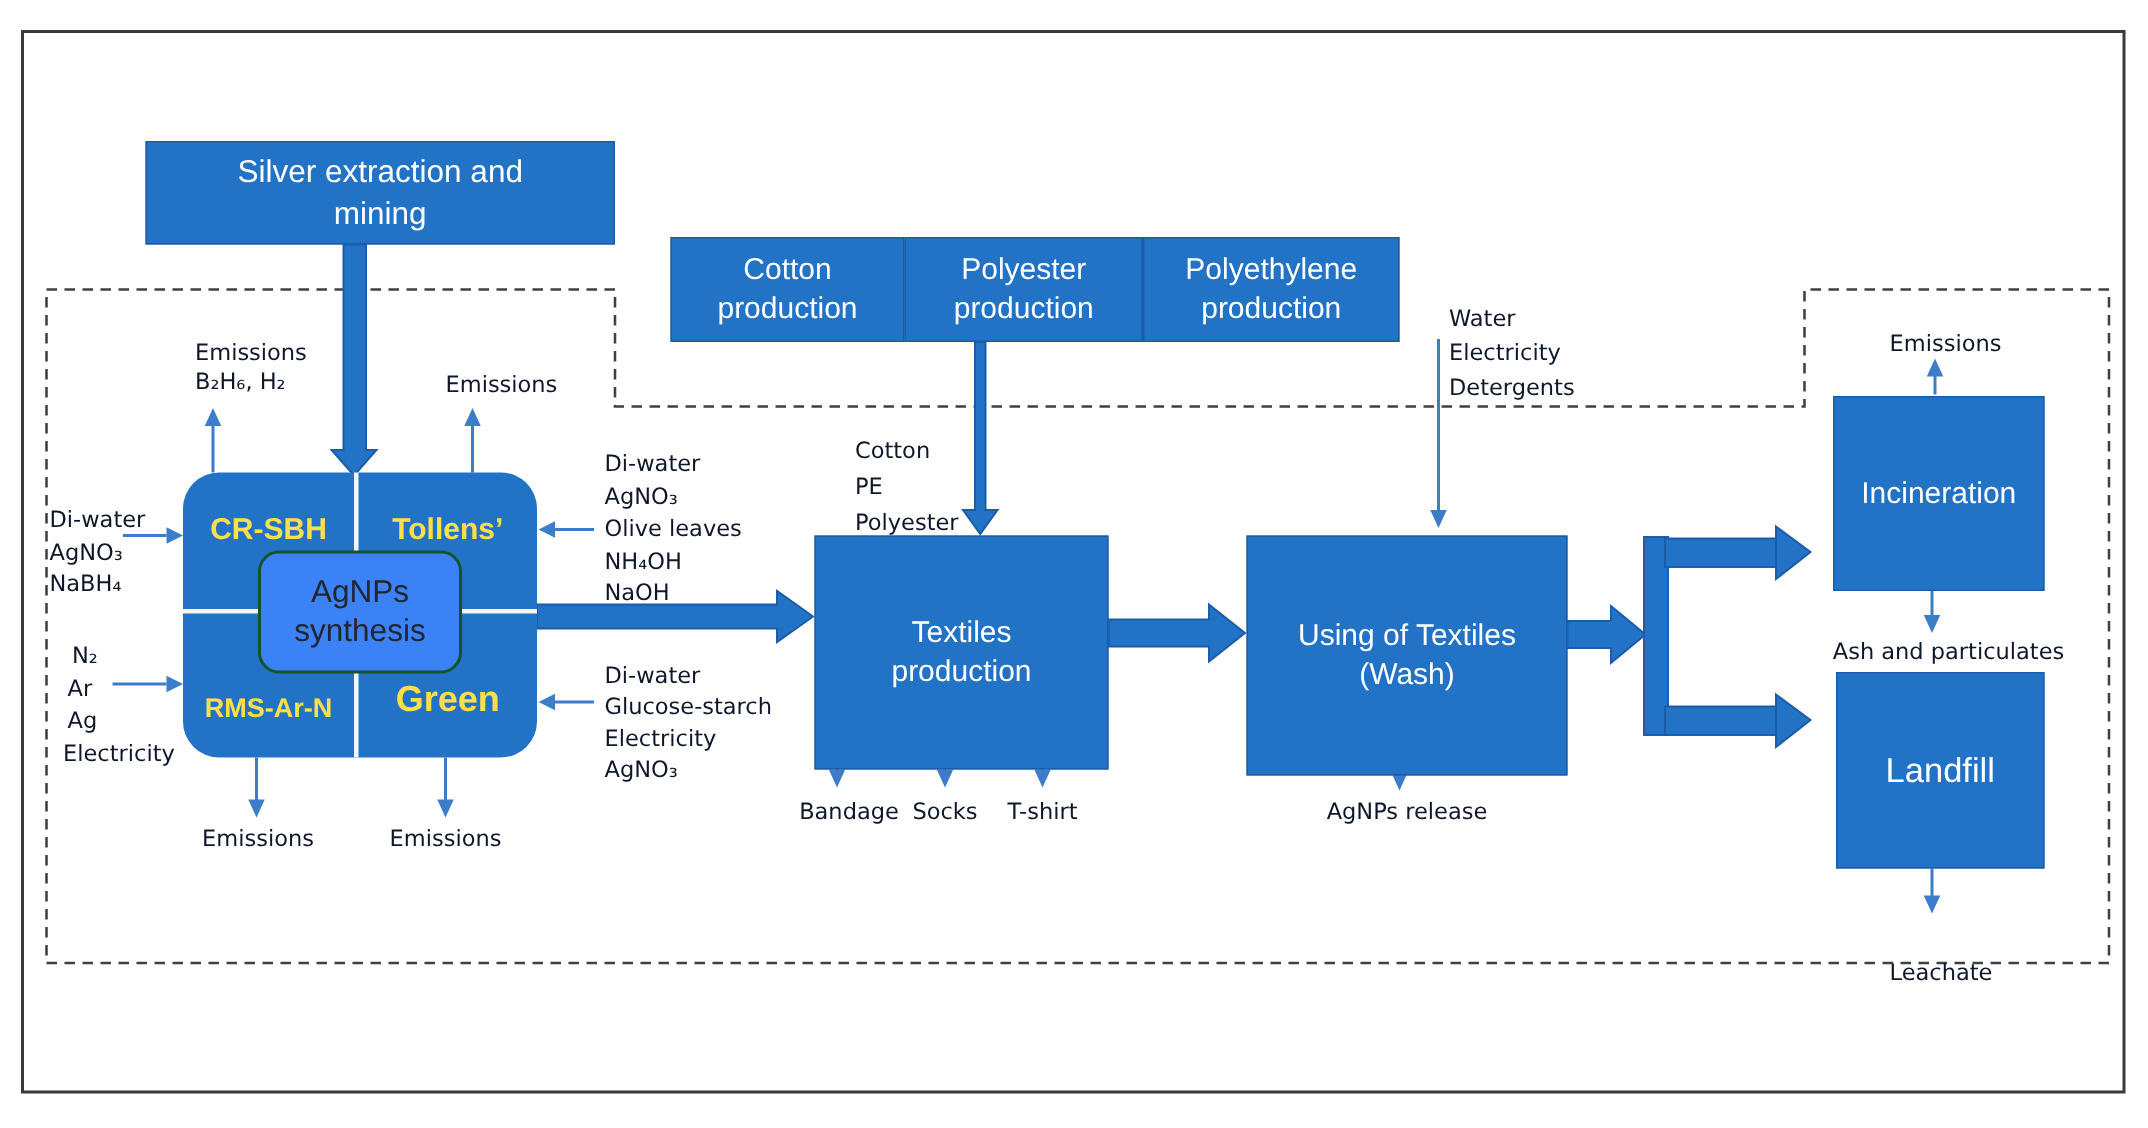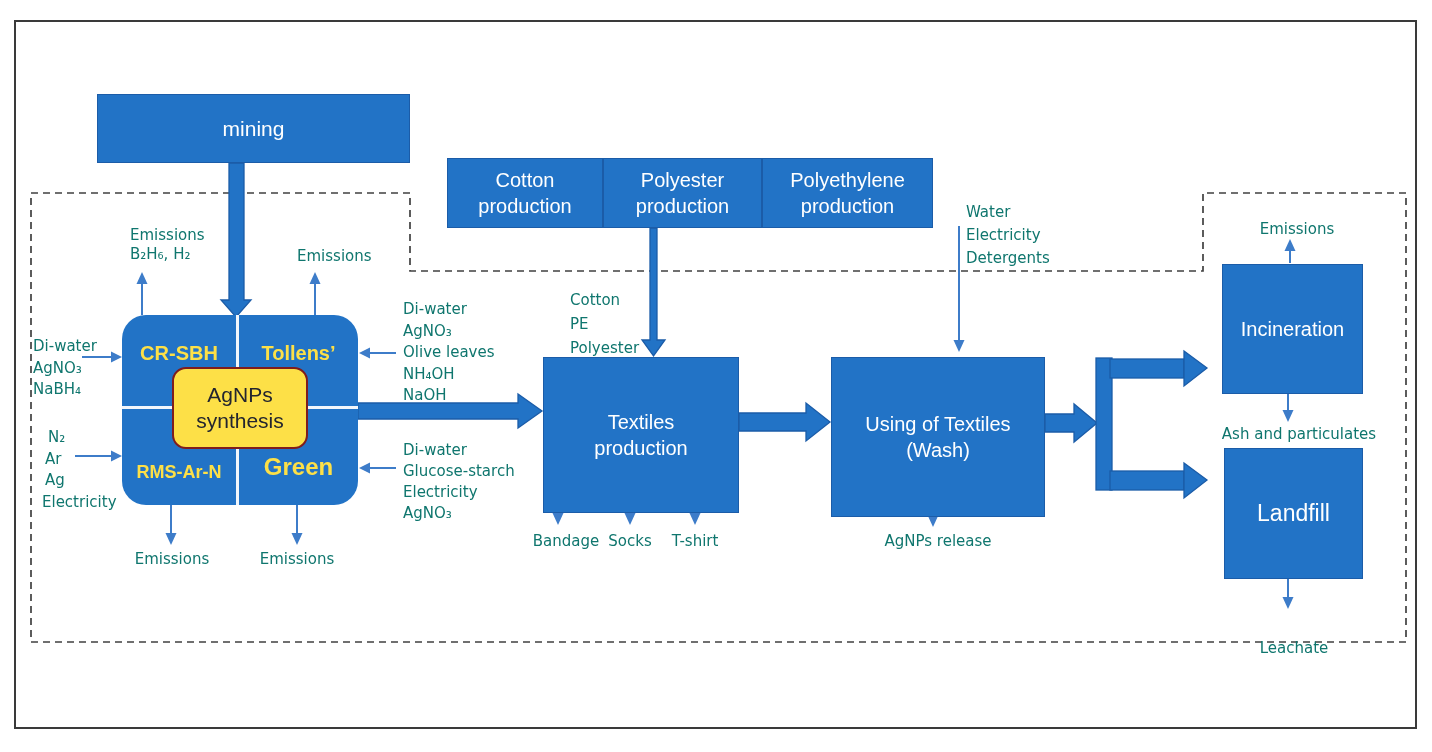--- a/index.html
+++ b/index.html
@@ -9,25 +9,25 @@
          border:2px solid #3a3a3a;box-sizing:border-box;}
   .layer{position:absolute;left:0;top:0;width:1432px;height:752px;}
   .bluebox{position:absolute;background:#2273C6;border:1.5px solid #1B5CA8;color:#fff;
            display:flex;flex-direction:column;align-items:center;justify-content:center;
            text-align:center;line-height:1.32;box-sizing:border-box;}
   .synth{position:absolute;left:122px;top:315px;width:236px;height:190px;background:#2273C6;
          border-radius:24px;box-sizing:border-box;}
   .div-v{position:absolute;left:114px;top:0;width:3px;height:190px;background:#f2f6fb;}
   .div-h{position:absolute;left:0;top:91px;width:236px;height:3px;background:#f2f6fb;}
   .quad{position:absolute;color:#fde047;text-align:center;font-weight:600;line-height:1.1;}
-  .centerbox{position:absolute;left:50px;top:52px;width:136px;height:82px;background:#fde047;
-             border:2px solid #7f1d1d;border-radius:14px;display:flex;flex-direction:column;
+  .centerbox{position:absolute;left:50px;top:52px;width:136px;height:82px;background:#3b82f6;
+             border:2px solid #14532d;border-radius:14px;display:flex;flex-direction:column;
              align-items:center;justify-content:center;color:#23252F;font-size:21px;
              line-height:1.25;box-sizing:border-box;}
-  .lbl{position:absolute;font-family:"DejaVu Sans",sans-serif;font-size:15px;color:#0f766e;
+  .lbl{position:absolute;font-family:"DejaVu Sans",sans-serif;font-size:15px;color:#0f172a;
        line-height:21.5px;white-space:nowrap;}
   .c{text-align:center;}
 </style>
 </head>
 <body>
 
 <div class="stage">
 
   <div class="frame"></div>
 
@@ -110,20 +110,21 @@
           <polygon points="1282.5,410 1293.5,410 1288,422" stroke="none"></polygon>
       </g>
       <g>
         <line x1="1288" y1="579" x2="1288" y2="598"></line>
           <polygon points="1282.5,597 1293.5,597 1288,609" stroke="none"></polygon>
       </g>
     </g>
   </svg>
 
   <div class="bluebox" style="left:97px;top:94px;width:313px;height:69px;font-size:21px">
+    <div>Silver extraction and</div>
     <div>mining</div>
   </div>
 
   <div class="bluebox" style="left:447px;top:158px;width:156px;height:70px;font-size:20px">
     <div>Cotton</div>
     <div>production</div>
   </div>
 
   <div class="bluebox" style="left:603px;top:158px;width:159px;height:70px;font-size:20px">
     <div>Polyester</div>

